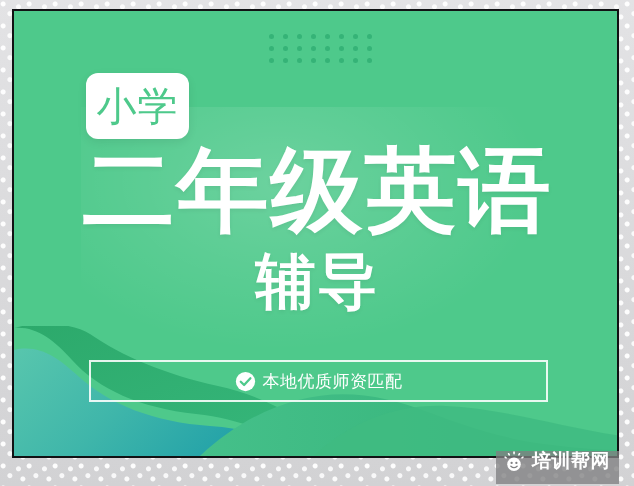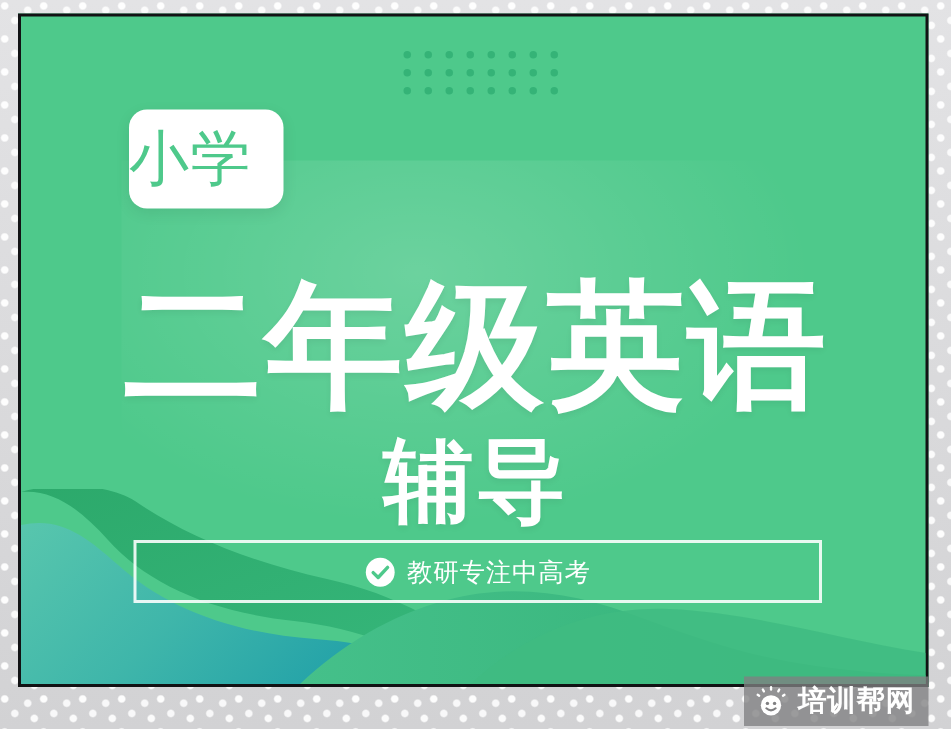--- a/index.html
+++ b/index.html
@@ -77,20 +77,21 @@
   #badge {
     position: absolute;
     left: 72px;
     top: 62px;
     width: 103px;
     height: 66px;
     background: #ffffff;
     border-radius: 12px;
     display: flex;
     align-items: center;
+    justify-content: center;
     box-shadow: 0 3px 10px rgba(0,0,0,0.08);
   }
   #badge span {
     font-size: 40px;
     line-height: 1;
     letter-spacing: 1px;
     color: #4ec98b;
     font-family: "DejaVu Sans", "Liberation Sans", sans-serif;
     font-weight: 400;
   }
@@ -100,21 +101,20 @@
     position: absolute;
     left: 0;
     width: 607px;
     text-align: center;
     color: #ffffff;
     font-weight: bold;
     font-family: "DejaVu Sans", "Liberation Sans", sans-serif;
     line-height: 1;
     white-space: nowrap;
     text-shadow: 0 2px 4px rgba(0,0,0,0.06);
-    margin-top: 40px;
   }
   #line1 {
     top: 134px;
     font-size: 92px;
     letter-spacing: 2px;
   }
   #line2 {
     top: 240px;
     font-size: 60px;
     letter-spacing: 2px;
@@ -165,21 +165,20 @@
   }
 
   
   #watermark {
     position: absolute;
     left: 496px;
     top: 451px;
     height: 33px;
     padding: 0 9px 0 7px;
     display: flex;
-    align-items: center;
     gap: 7px;
     background: rgba(128,128,130,0.78);
     z-index: 9;
   }
   #watermark .wm-text {
     color: #ffffff;
     font-size: 19px;
     font-weight: bold;
     letter-spacing: 0.5px;
     line-height: 1;
@@ -260,21 +259,21 @@
     <div id="line1" class="headline">二年级英语</div>
     <div id="line2" class="headline">辅导</div>
 
     <div id="features">
 
       <div class="feature">
         <svg class="check" viewBox="0 0 24 24">
           <circle cx="12" cy="12" r="11" fill="#ffffff"></circle>
           <path d="M6.6 12.3 L10.4 16.0 L17.6 8.3" fill="none" stroke="#4EC98B" stroke-width="2.6" stroke-linecap="round" stroke-linejoin="round"></path>
         </svg>
-        <span class="label">教研专注中高考</span>
+        <span class="label">本地优质师资匹配</span>
       </div>
 
 
     </div>
 
   </div>
 
   <div id="watermark">
     <svg class="wm-icon" viewBox="0 0 24 24">
       <g fill="#ffffff">

